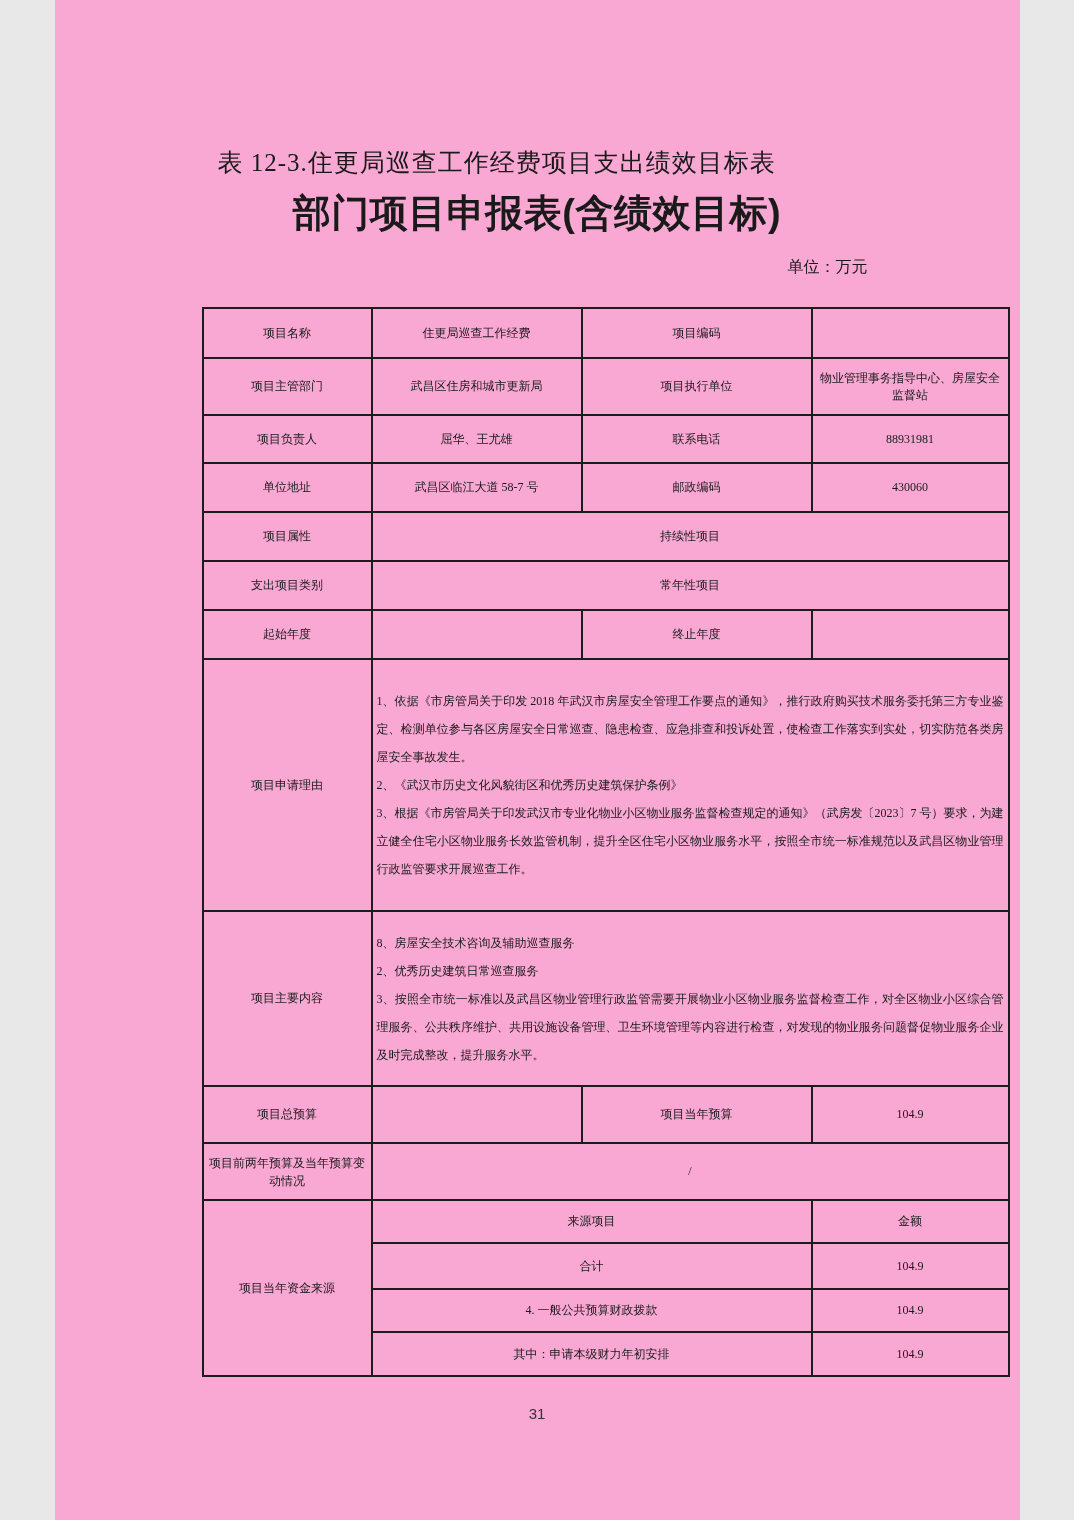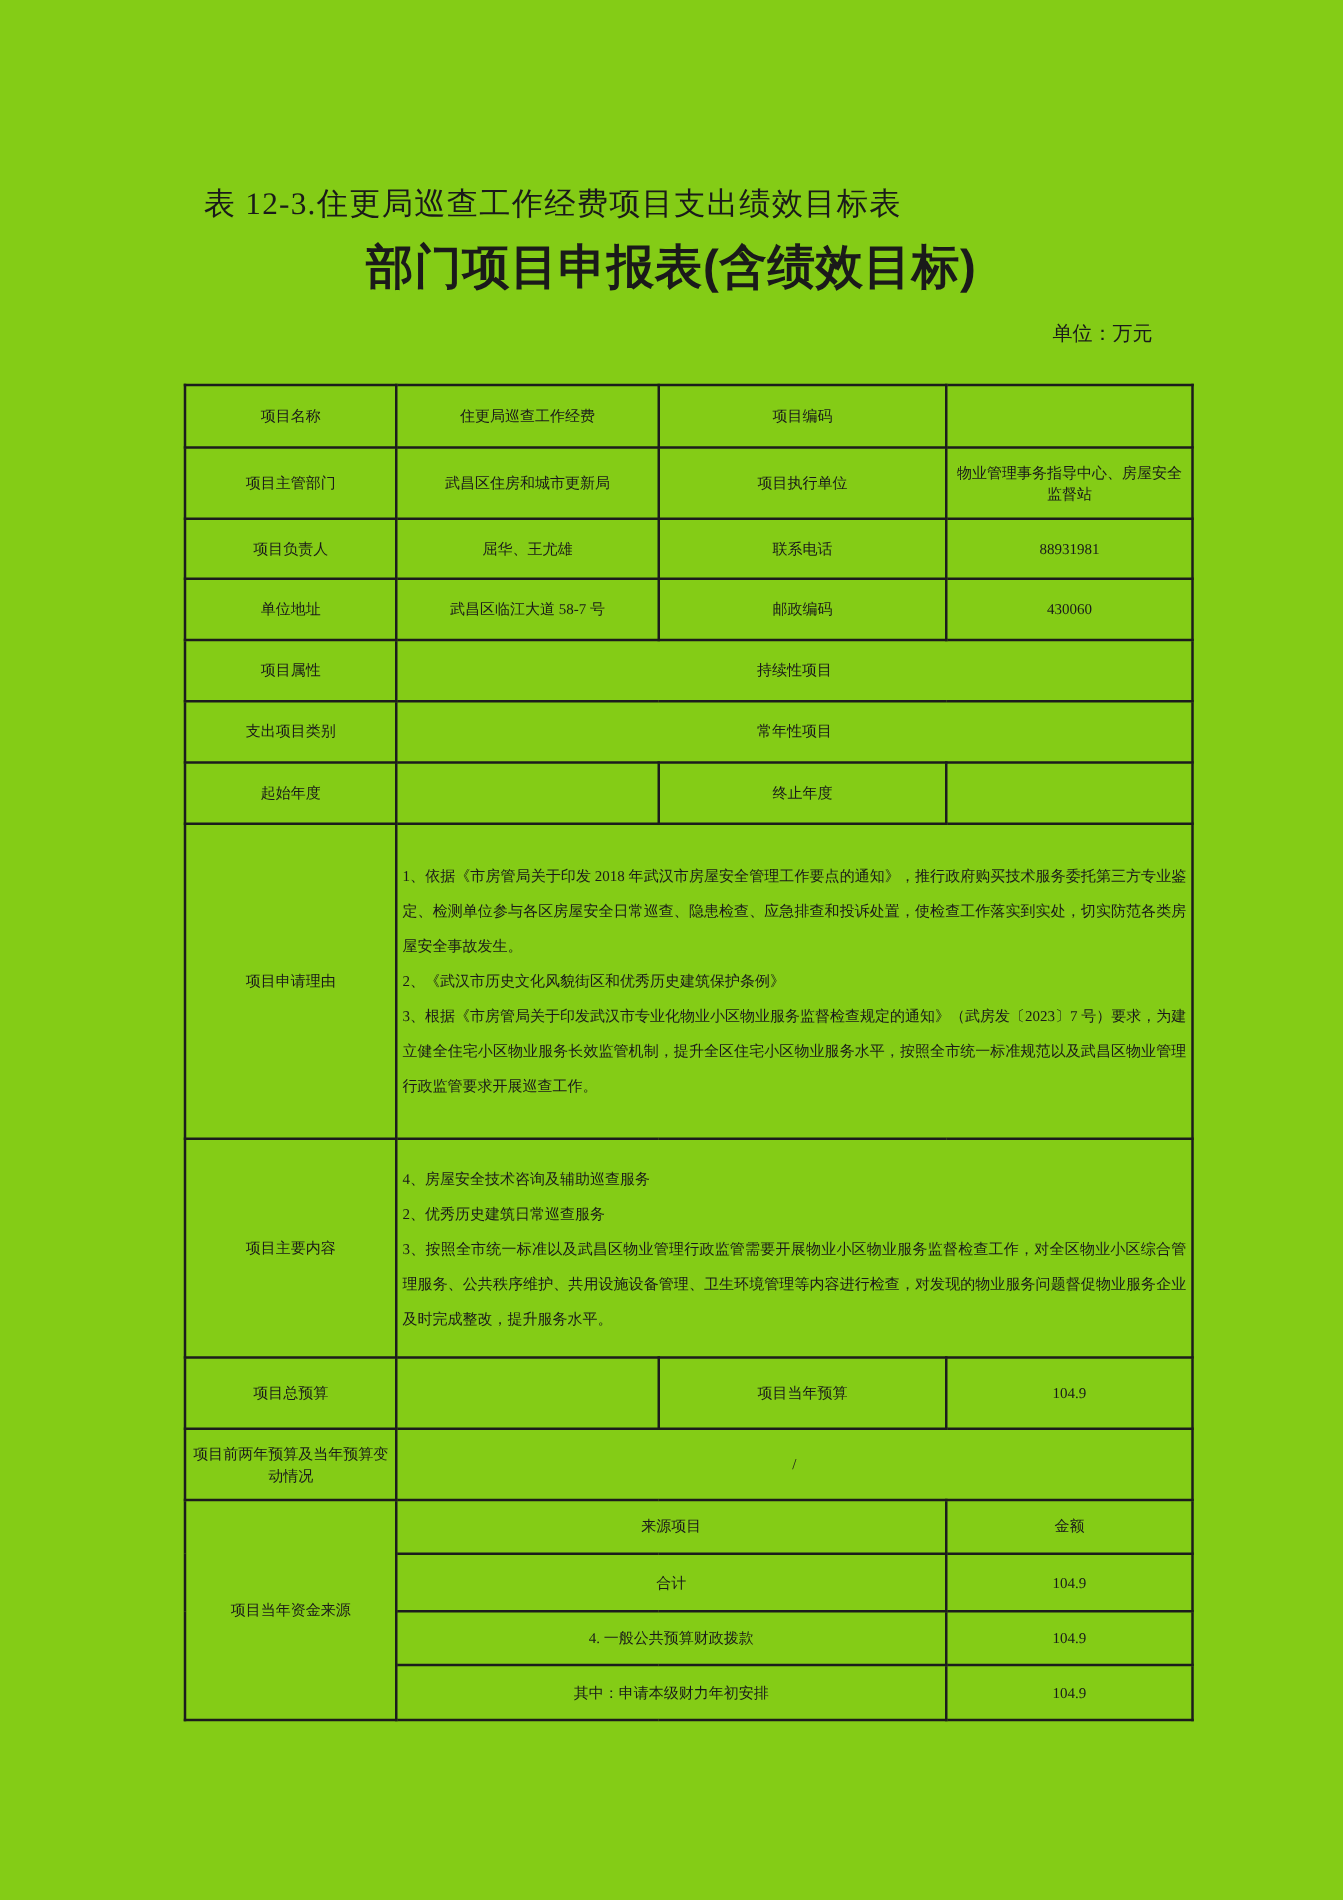--- a/index.html
+++ b/index.html
@@ -1,20 +1,20 @@
 <!DOCTYPE html>
 <html><head>
 <meta charset="utf-8">
 <style>
   html,body{margin:0;padding:0;background:#e8e8e8;}
   .page{
     position:relative;
-    width:1074px;height:1520px;
+    width:965px;height:1520px;
     margin:0 auto;
-    background:#84cc16;
+    background:#f9a8d4;
     font-family:"Liberation Serif","DejaVu Serif",serif;
     color:#1a1a1a;
     overflow:hidden;
   }
   .doc-label{
     position:absolute;left:163px;top:146px;
     font-size:25px;letter-spacing:1px;white-space:nowrap;
   }
   .doc-title{
     position:absolute;left:0;top:188px;width:100%;
@@ -116,21 +116,21 @@
         <td class="lbl">项目申请理由</td>
         <td colspan="3" class="para-cell">
           <p class="para">1、依据《市房管局关于印发 2018 年武汉市房屋安全管理工作要点的通知》，推行政府购买技术服务委托第三方专业鉴定、检测单位参与各区房屋安全日常巡查、隐患检查、应急排查和投诉处置，使检查工作落实到实处，切实防范各类房屋安全事故发生。</p>
           <p class="para">2、《武汉市历史文化风貌街区和优秀历史建筑保护条例》</p>
           <p class="para">3、根据《市房管局关于印发武汉市专业化物业小区物业服务监督检查规定的通知》（武房发〔2023〕7 号）要求，为建立健全住宅小区物业服务长效监管机制，提升全区住宅小区物业服务水平，按照全市统一标准规范以及武昌区物业管理行政监管要求开展巡查工作。</p>
         </td>
       </tr>
       <tr style="height:175px">
         <td class="lbl">项目主要内容</td>
         <td colspan="3" class="para-cell">
-          <p class="para">4、房屋安全技术咨询及辅助巡查服务</p>
+          <p class="para">8、房屋安全技术咨询及辅助巡查服务</p>
           <p class="para">2、优秀历史建筑日常巡查服务</p>
           <p class="para">3、按照全市统一标准以及武昌区物业管理行政监管需要开展物业小区物业服务监督检查工作，对全区物业小区综合管理服务、公共秩序维护、共用设施设备管理、卫生环境管理等内容进行检查，对发现的物业服务问题督促物业服务企业及时完成整改，提升服务水平。</p>
         </td>
       </tr>
       <tr style="height:57px">
         <td class="lbl">项目总预算</td>
         <td></td>
         <td class="lbl">项目当年预算</td>
         <td>104.9</td>
       </tr>
@@ -151,14 +151,15 @@
         <td colspan="2" class="src-left">4. 一般公共预算财政拨款</td>
         <td>104.9</td>
       </tr>
       <tr style="height:44px">
         <td colspan="2" class="src-indent">其中：申请本级财力年初安排</td>
         <td>104.9</td>
       </tr>
     </tbody>
   </table>
 
+  <div class="page-number">31</div>
 
 </div>
 
 </body></html>

